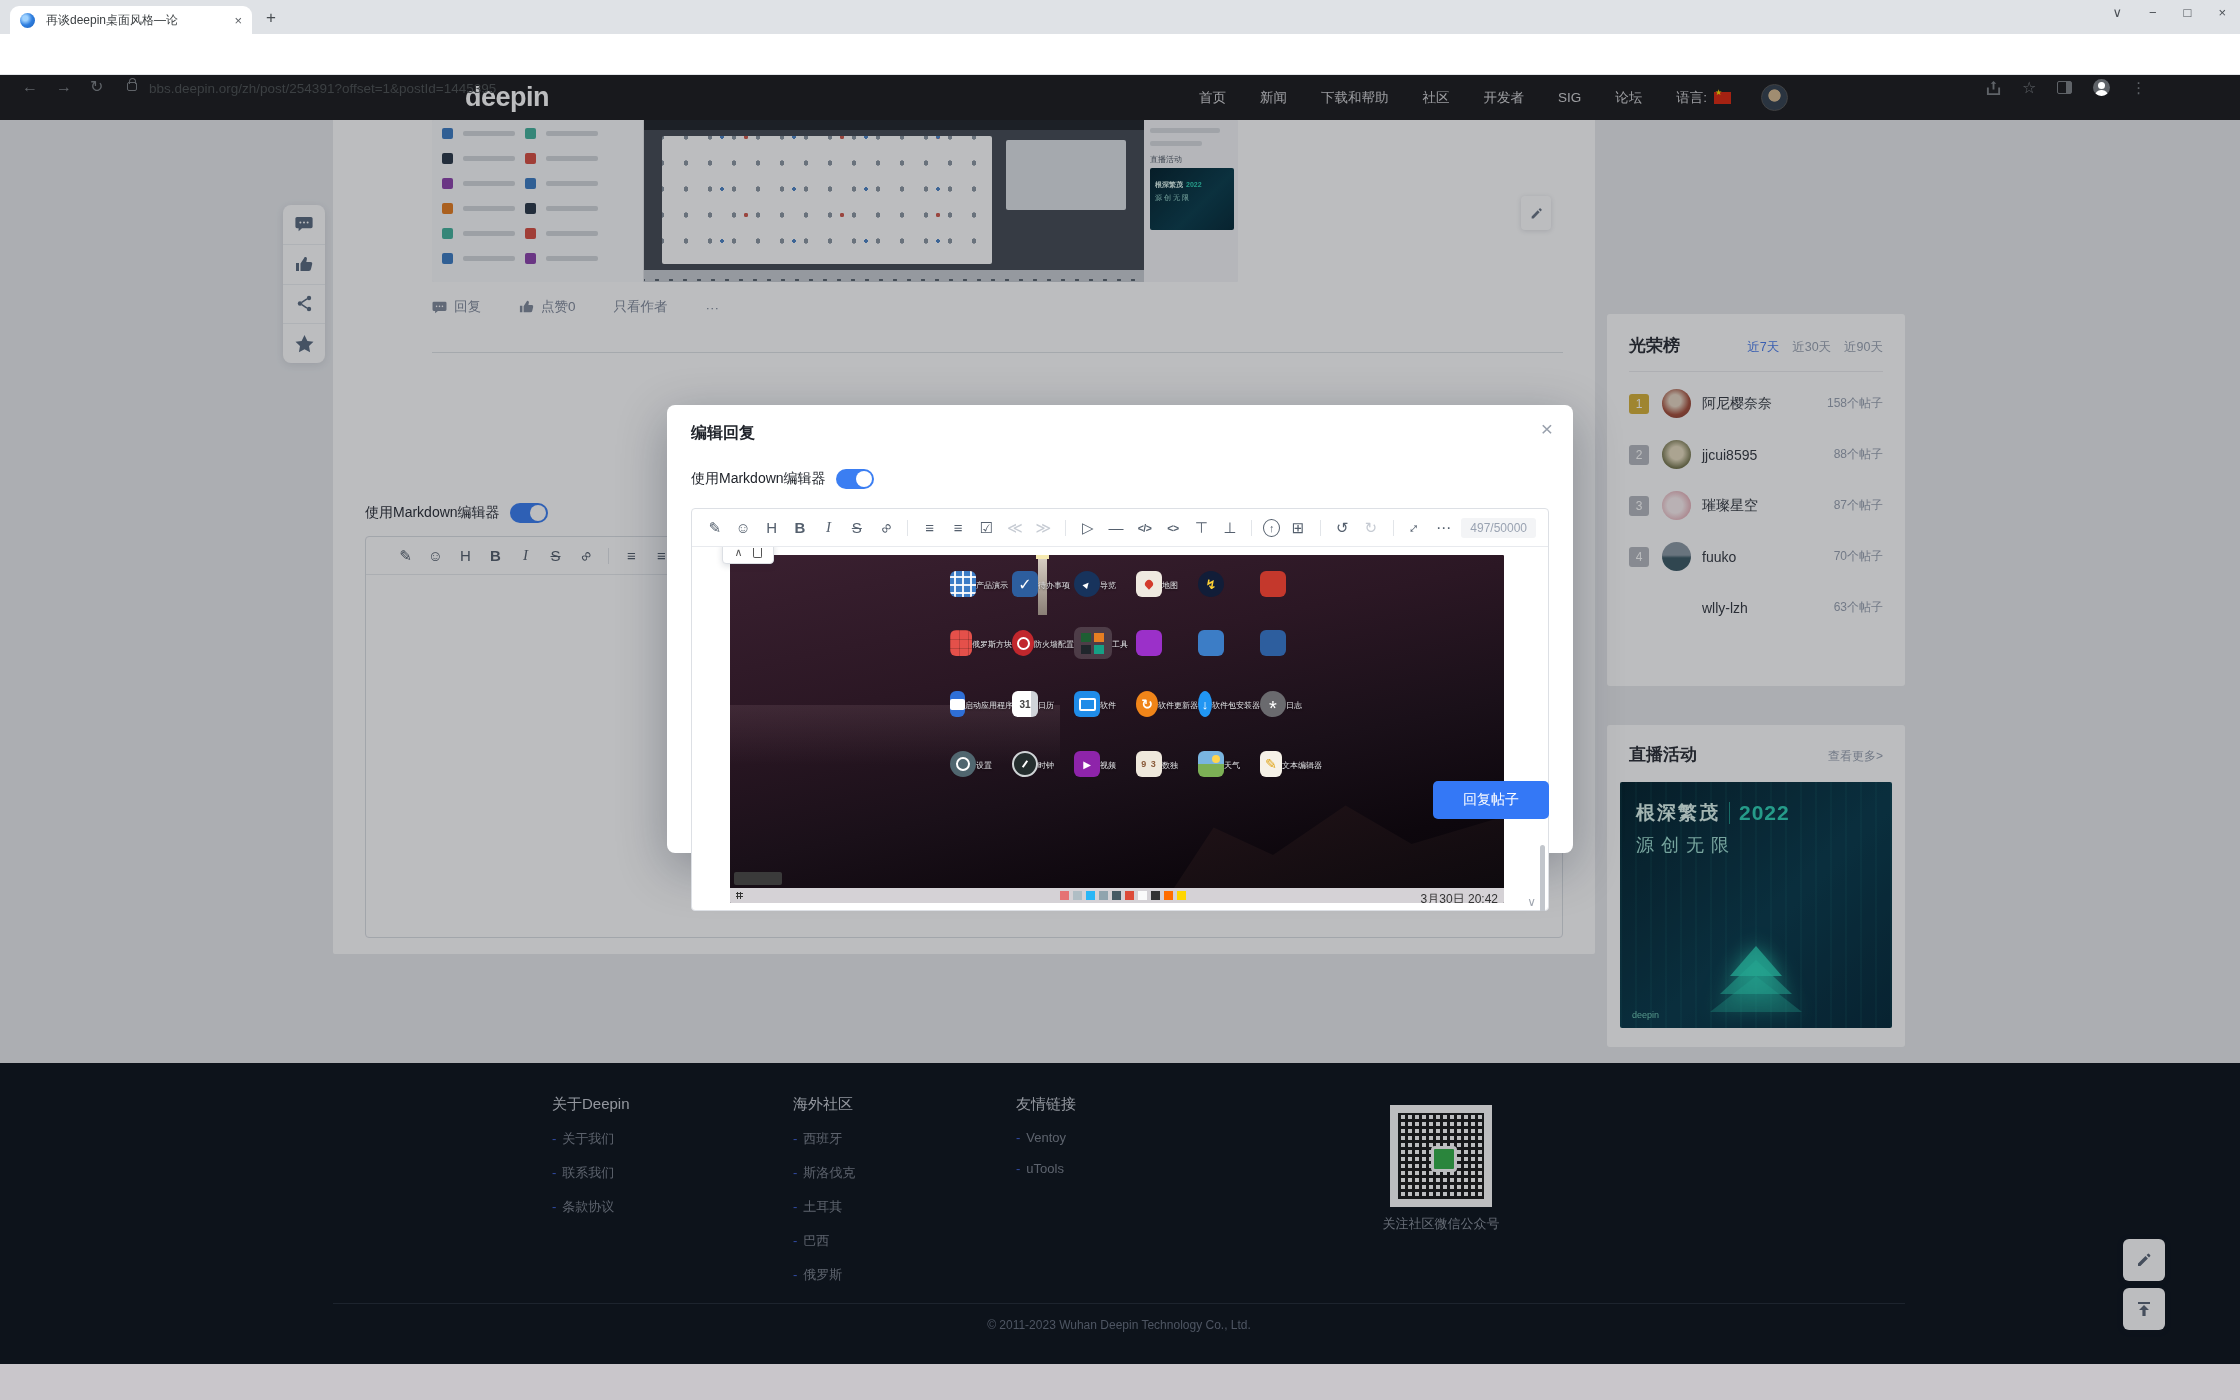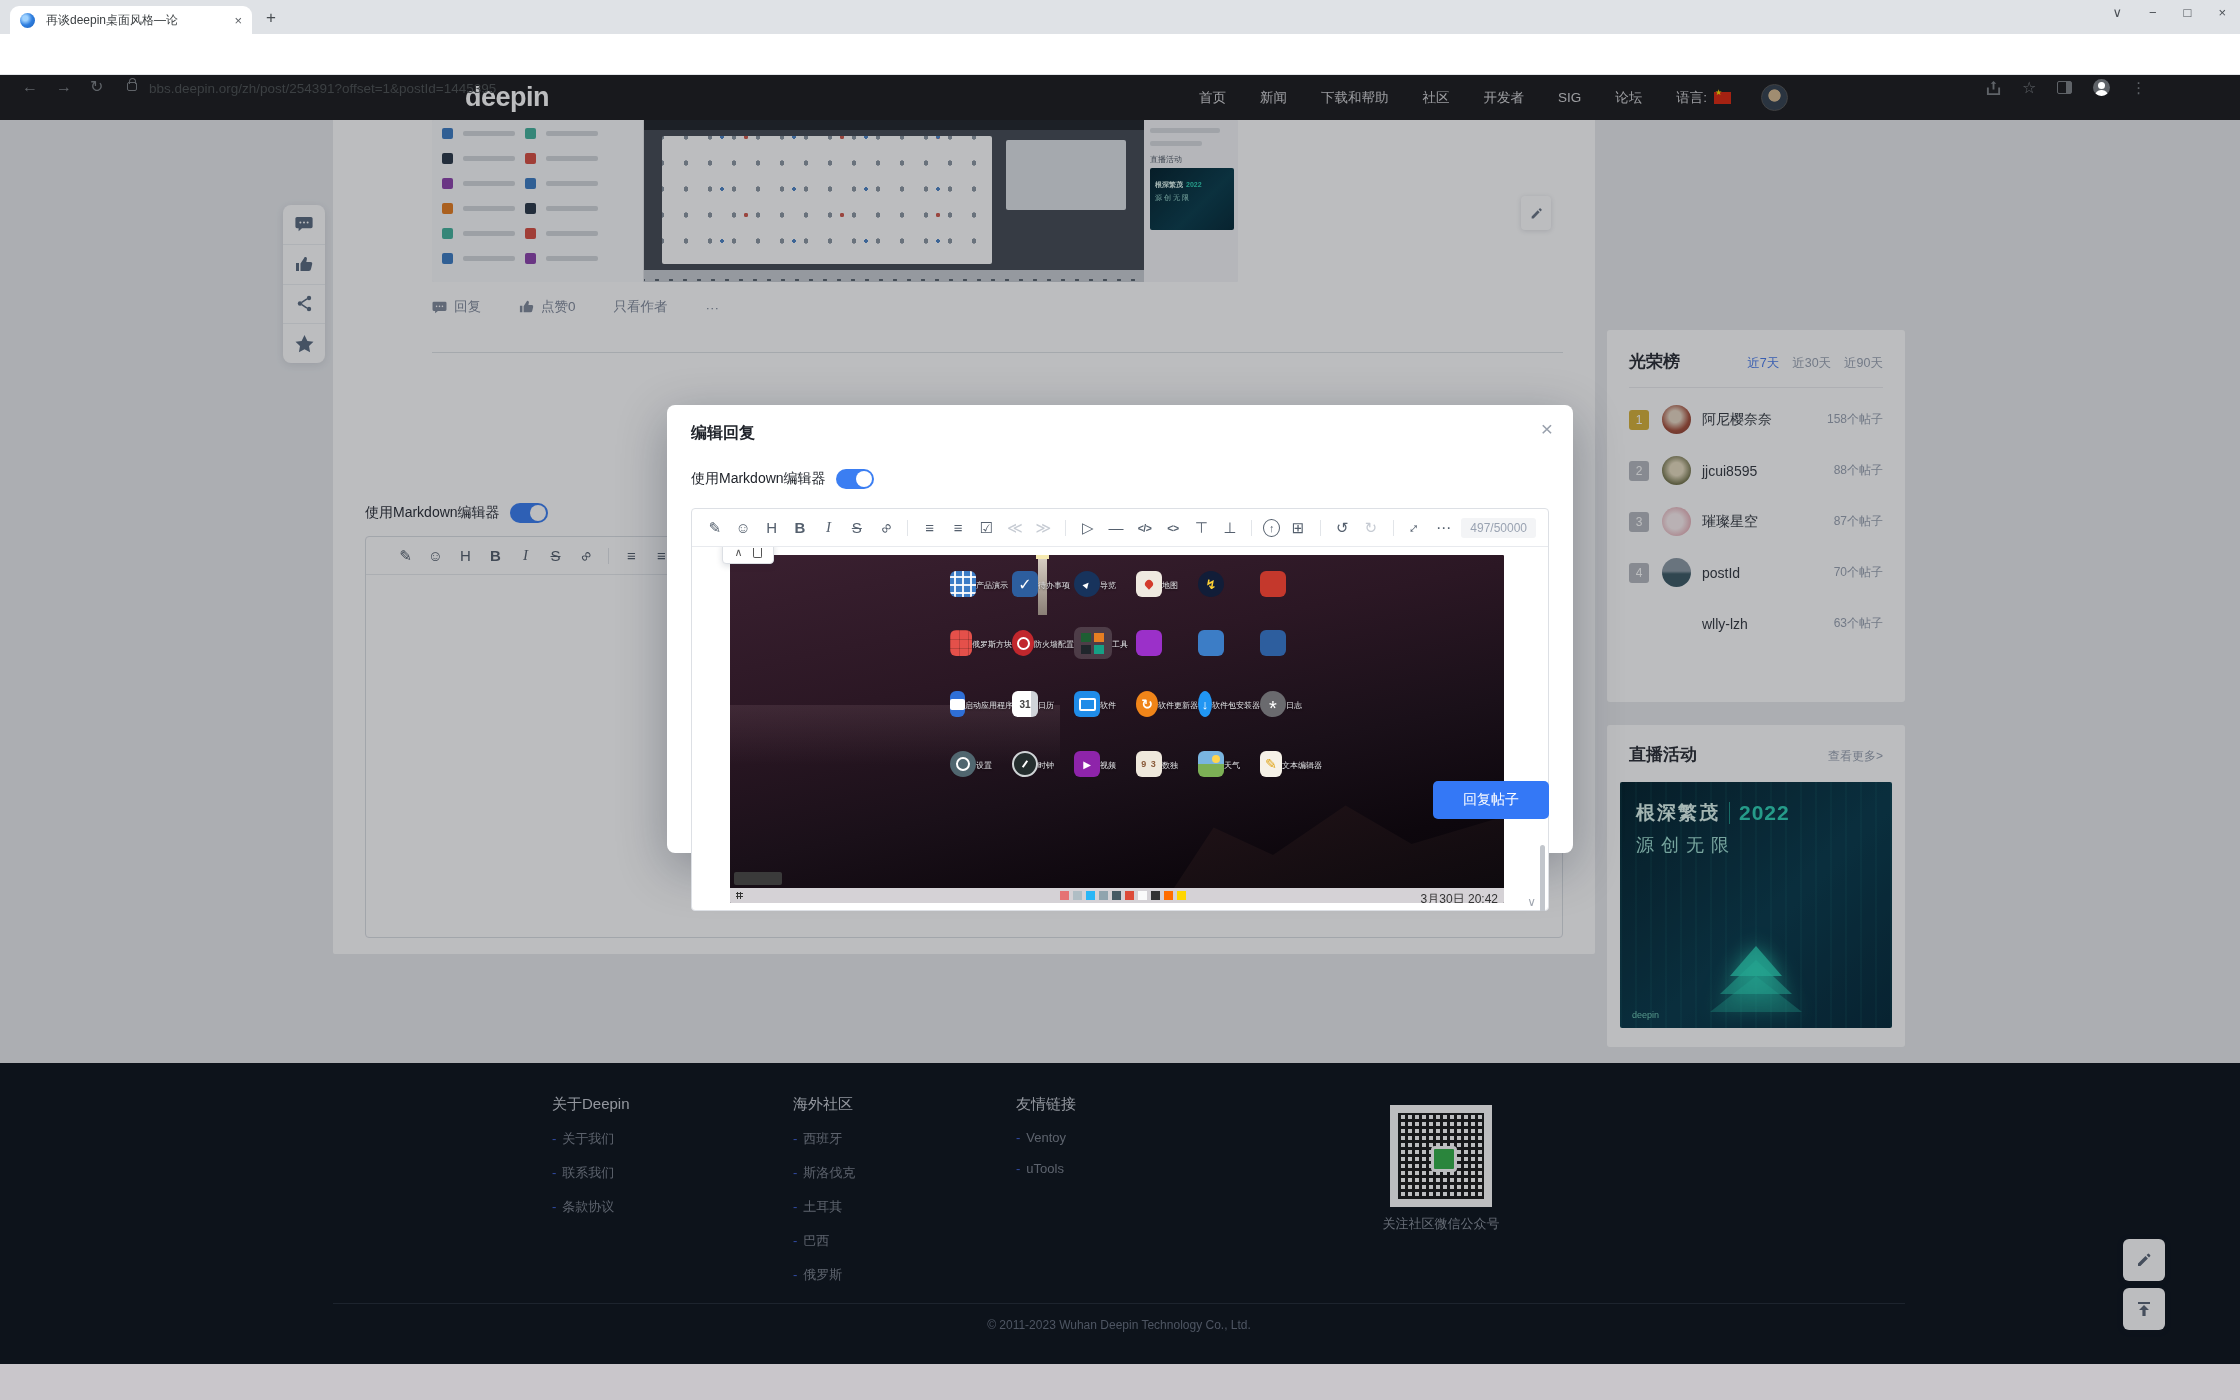--- a/index.html
+++ b/index.html
@@ -80,21 +80,21 @@
 .tbi.sm{font-size:10.5px;font-weight:700;letter-spacing:-.5px}
 .tbi.circ{border:1.4px solid #55606e;border-radius:50%;width:18px;height:18px;font-size:11px}
 .tbi.dim{color:#c6cbd3}
 .tsep{width:1px;height:16px;background:#e2e5e9;margin:0 4px}
 .counter{margin-left:auto;background:#f3f4f6;border-radius:3px;padding:3px 9px;font-size:12px;color:#9aa3b2}
 
 
 .sb1{left:1607px;top:115px;width:298px;height:192px;background:#fff;border-radius:3px;padding:16px 20px;display:flex;flex-direction:column;justify-content:space-around}
 .sb1 .li{display:flex;gap:10px;align-items:baseline;font-size:13.5px;color:#424a57;white-space:nowrap;overflow:hidden}
 .sb1 .li i{width:4px;height:4px;border-radius:50%;background:#aab1bc;flex:0 0 auto;transform:translateY(-2px)}
-.sb2{left:1607px;top:330px;width:298px;height:372px;background:#fff;border-radius:3px;padding:20px 22px}
+.sb2{left:1607px;top:314px;width:298px;height:372px;background:#fff;border-radius:3px;padding:20px 22px}
 .sbh{display:flex;align-items:baseline}
 .sbh .t{font-size:17px;font-weight:600;color:#2b2f36}
 .tabs2{margin-left:auto;display:flex;gap:13px;font-size:12.5px;color:#9aa3b2}
 .tabs2 .act{color:#4a7cec}
 .hr2{height:1px;background:#ececef;margin:14px 0 6px}
 .urow{display:flex;align-items:center;height:51px}
 .badge{width:20px;height:20px;border-radius:3px;color:#fff;font-size:12px;display:flex;align-items:center;justify-content:center}
 .urow:nth-of-type(1) .badge{background:#e0523e}.urow:nth-of-type(2) .badge{background:#e2913c}.urow:nth-of-type(3) .badge{background:#d7b23a}
 .urow:nth-of-type(4) .badge,.urow:nth-of-type(5) .badge,.urow:nth-of-type(6) .badge{background:#b6b9bf}
 .uava{width:29px;height:29px;border-radius:50%;margin-left:13px;flex:0 0 auto}
@@ -462,21 +462,21 @@
     </div>
     <div class="urow">
       <span class="badge">3</span>
       <span class="uava"></span>
       <span class="uname">璀璨星空</span>
       <span class="uposts">87个帖子</span>
     </div>
     <div class="urow">
       <span class="badge">4</span>
       <span class="uava"></span>
-      <span class="uname">postId</span>
+      <span class="uname">fuuko</span>
       <span class="uposts">70个帖子</span>
     </div>
     <div class="urow">
       <span class="badge">6</span>
       <span class="uava"></span>
       <span class="uname">wlly-lzh</span>
       <span class="uposts">63个帖子</span>
     </div>
   </div>
 

